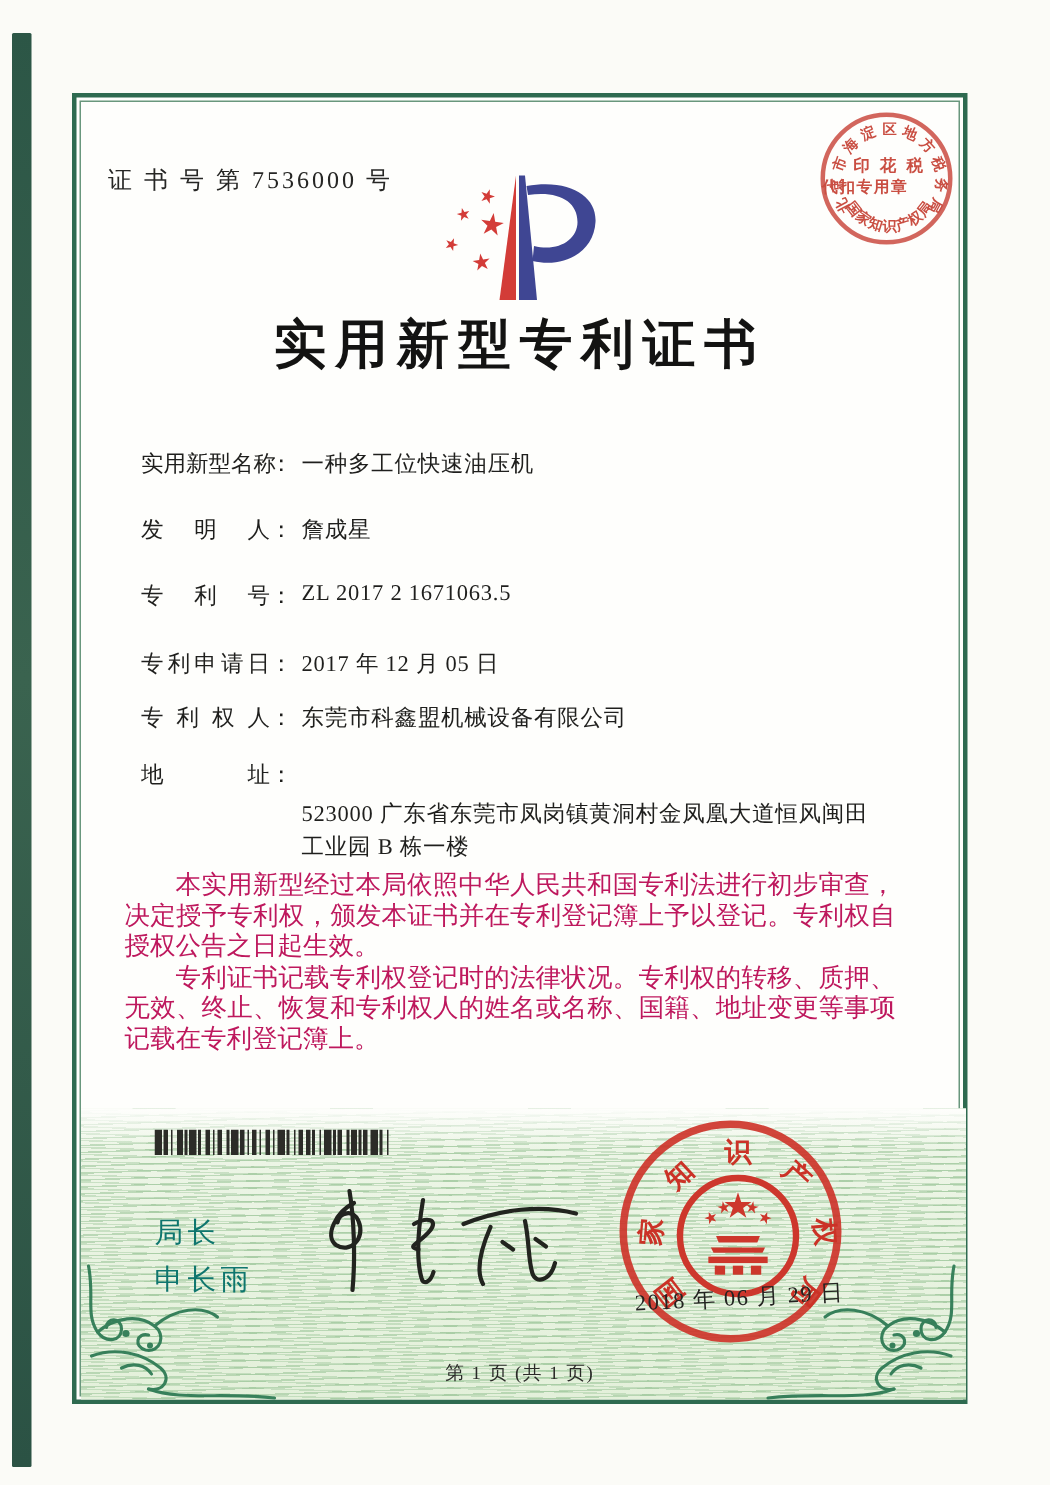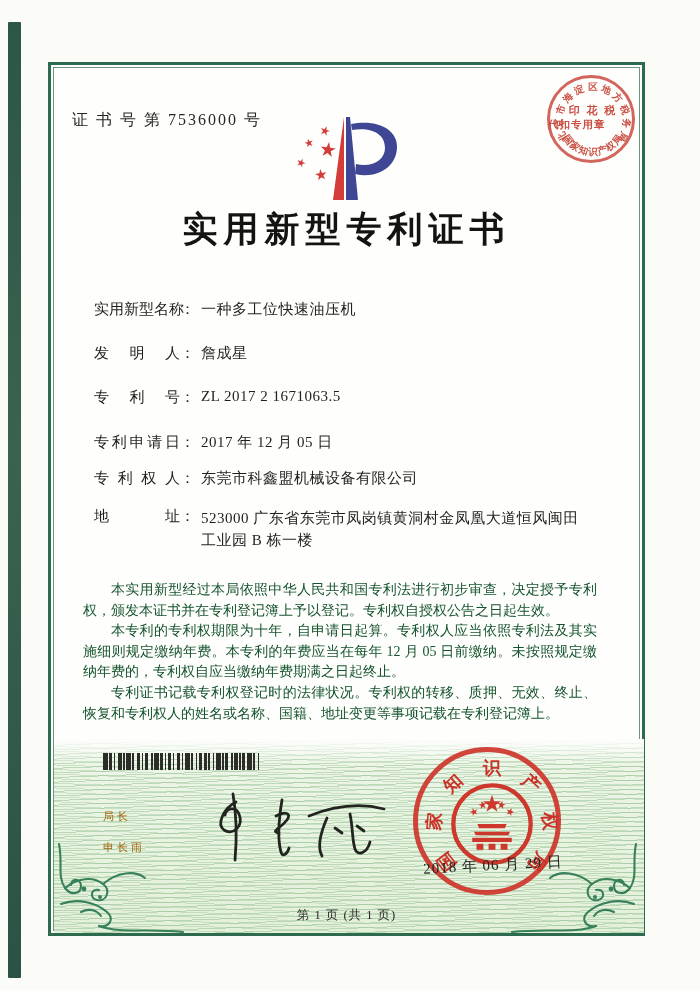--- a/index.html
+++ b/index.html
@@ -27,33 +27,33 @@
   .band::before{content:"";position:absolute;left:0;top:0;right:0;height:26px;
     background:linear-gradient(180deg,#fefefc,rgba(254,254,252,0));}
   .certno{left:72px;top:110px;font-size:16px;letter-spacing:2px;color:#262624;}
   .title{left:48px;top:206px;width:597px;text-align:center;
     font-size:35px;font-weight:600;letter-spacing:6px;color:#131312;}
   
   .frow{left:94px;height:22px;font-size:15px;white-space:nowrap;}
   .flabel{display:inline-block;width:86px;text-align:justify;text-align-last:justify;vertical-align:top;}
   .fcolon{display:inline-block;vertical-align:top;}
   .fvalue{display:inline-block;margin-left:6px;vertical-align:top;letter-spacing:.5px;}
-  .frow-address .fvalue{width:386px;white-space:normal;line-height:22px;}
+  .frow-address .fvalue{width:386px;white-space:normal;line-height:22px;margin-top:25px;}
   .pair2{position:absolute;left:268px;top:0;}
   .pair2 .flabel{width:80px;}
   
-  .bodytext{left:83px;top:580px;width:514px;font-size:14px;line-height:20.6px;
-    text-align:justify;color:#14532d;}
+  .bodytext{left:83px;top:580px;width:514px;font-size:17px;line-height:20.6px;
+    text-align:justify;color:#be185d;}
   .bodytext p{margin:0;text-indent:2em;}
   
   .barcode{left:103px;top:753px;width:168px;height:17px;display:flex;overflow:hidden;}
   .barcode i{display:block;height:100%;}
   
-  .signer{font-family:"Liberation Sans","DejaVu Sans",sans-serif;font-size:11px;
-    letter-spacing:3px;color:#a16207;}
+  .signer{font-family:"Liberation Sans","DejaVu Sans",sans-serif;font-size:19px;
+    letter-spacing:3px;color:#0f766e;}
   .signer-title{left:103px;top:809px;}
   .signer-name{left:103px;top:840px;}
   .sig{left:206px;top:786px;}
   
   .seal-ring{left:413px;top:747px;width:148px;height:148px;border-radius:50%;
     border:5px solid rgba(205,49,39,.9);box-sizing:border-box;}
   .arc{position:absolute;width:0;height:0;}
   .arc span{position:absolute;display:block;width:1em;height:1em;line-height:1;
     margin:-.5em;text-align:center;}
   .seal-arc{left:492px;top:826px;font-size:18px;font-weight:700;color:#cb3227;}
@@ -139,21 +139,20 @@
   <span class="flabel">专利权人</span><span class="fcolon">：</span><span class="fvalue">东莞市科鑫盟机械设备有限公司</span>
 </div>
 <div class="abs frow frow-address" style="top:507px;">
   <span class="flabel">地址</span><span class="fcolon">：</span><span class="fvalue">523000 广东省东莞市凤岗镇黄洞村金凤凰大道恒风闽田工业园 B 栋一楼</span>
 </div>
 <div class="abs frow" style="top:551px;width:551px;">
 </div>
 
 <div class="abs bodytext">
   <p>本实用新型经过本局依照中华人民共和国专利法进行初步审查，决定授予专利权，颁发本证书并在专利登记簿上予以登记。专利权自授权公告之日起生效。</p>
-  <p>本专利的专利权期限为十年，自申请日起算。专利权人应当依照专利法及其实施细则规定缴纳年费。本专利的年费应当在每年 12 月 05 日前缴纳。未按照规定缴纳年费的，专利权自应当缴纳年费期满之日起终止。</p>
   <p>专利证书记载专利权登记时的法律状况。专利权的转移、质押、无效、终止、恢复和专利权人的姓名或名称、国籍、地址变更等事项记载在专利登记簿上。</p>
 </div>
 
 <div class="abs barcode">
     <i style="width: 4.65px; background: rgb(44, 44, 40);"></i>
     <i style="width: 1.55px; background: transparent;"></i>
     <i style="width: 3.1px; background: rgb(44, 44, 40);"></i>
     <i style="width: 1.55px; background: transparent;"></i>
     <i style="width: 1.55px; background: rgb(44, 44, 40);"></i>
     <i style="width: 3.1px; background: transparent;"></i>

